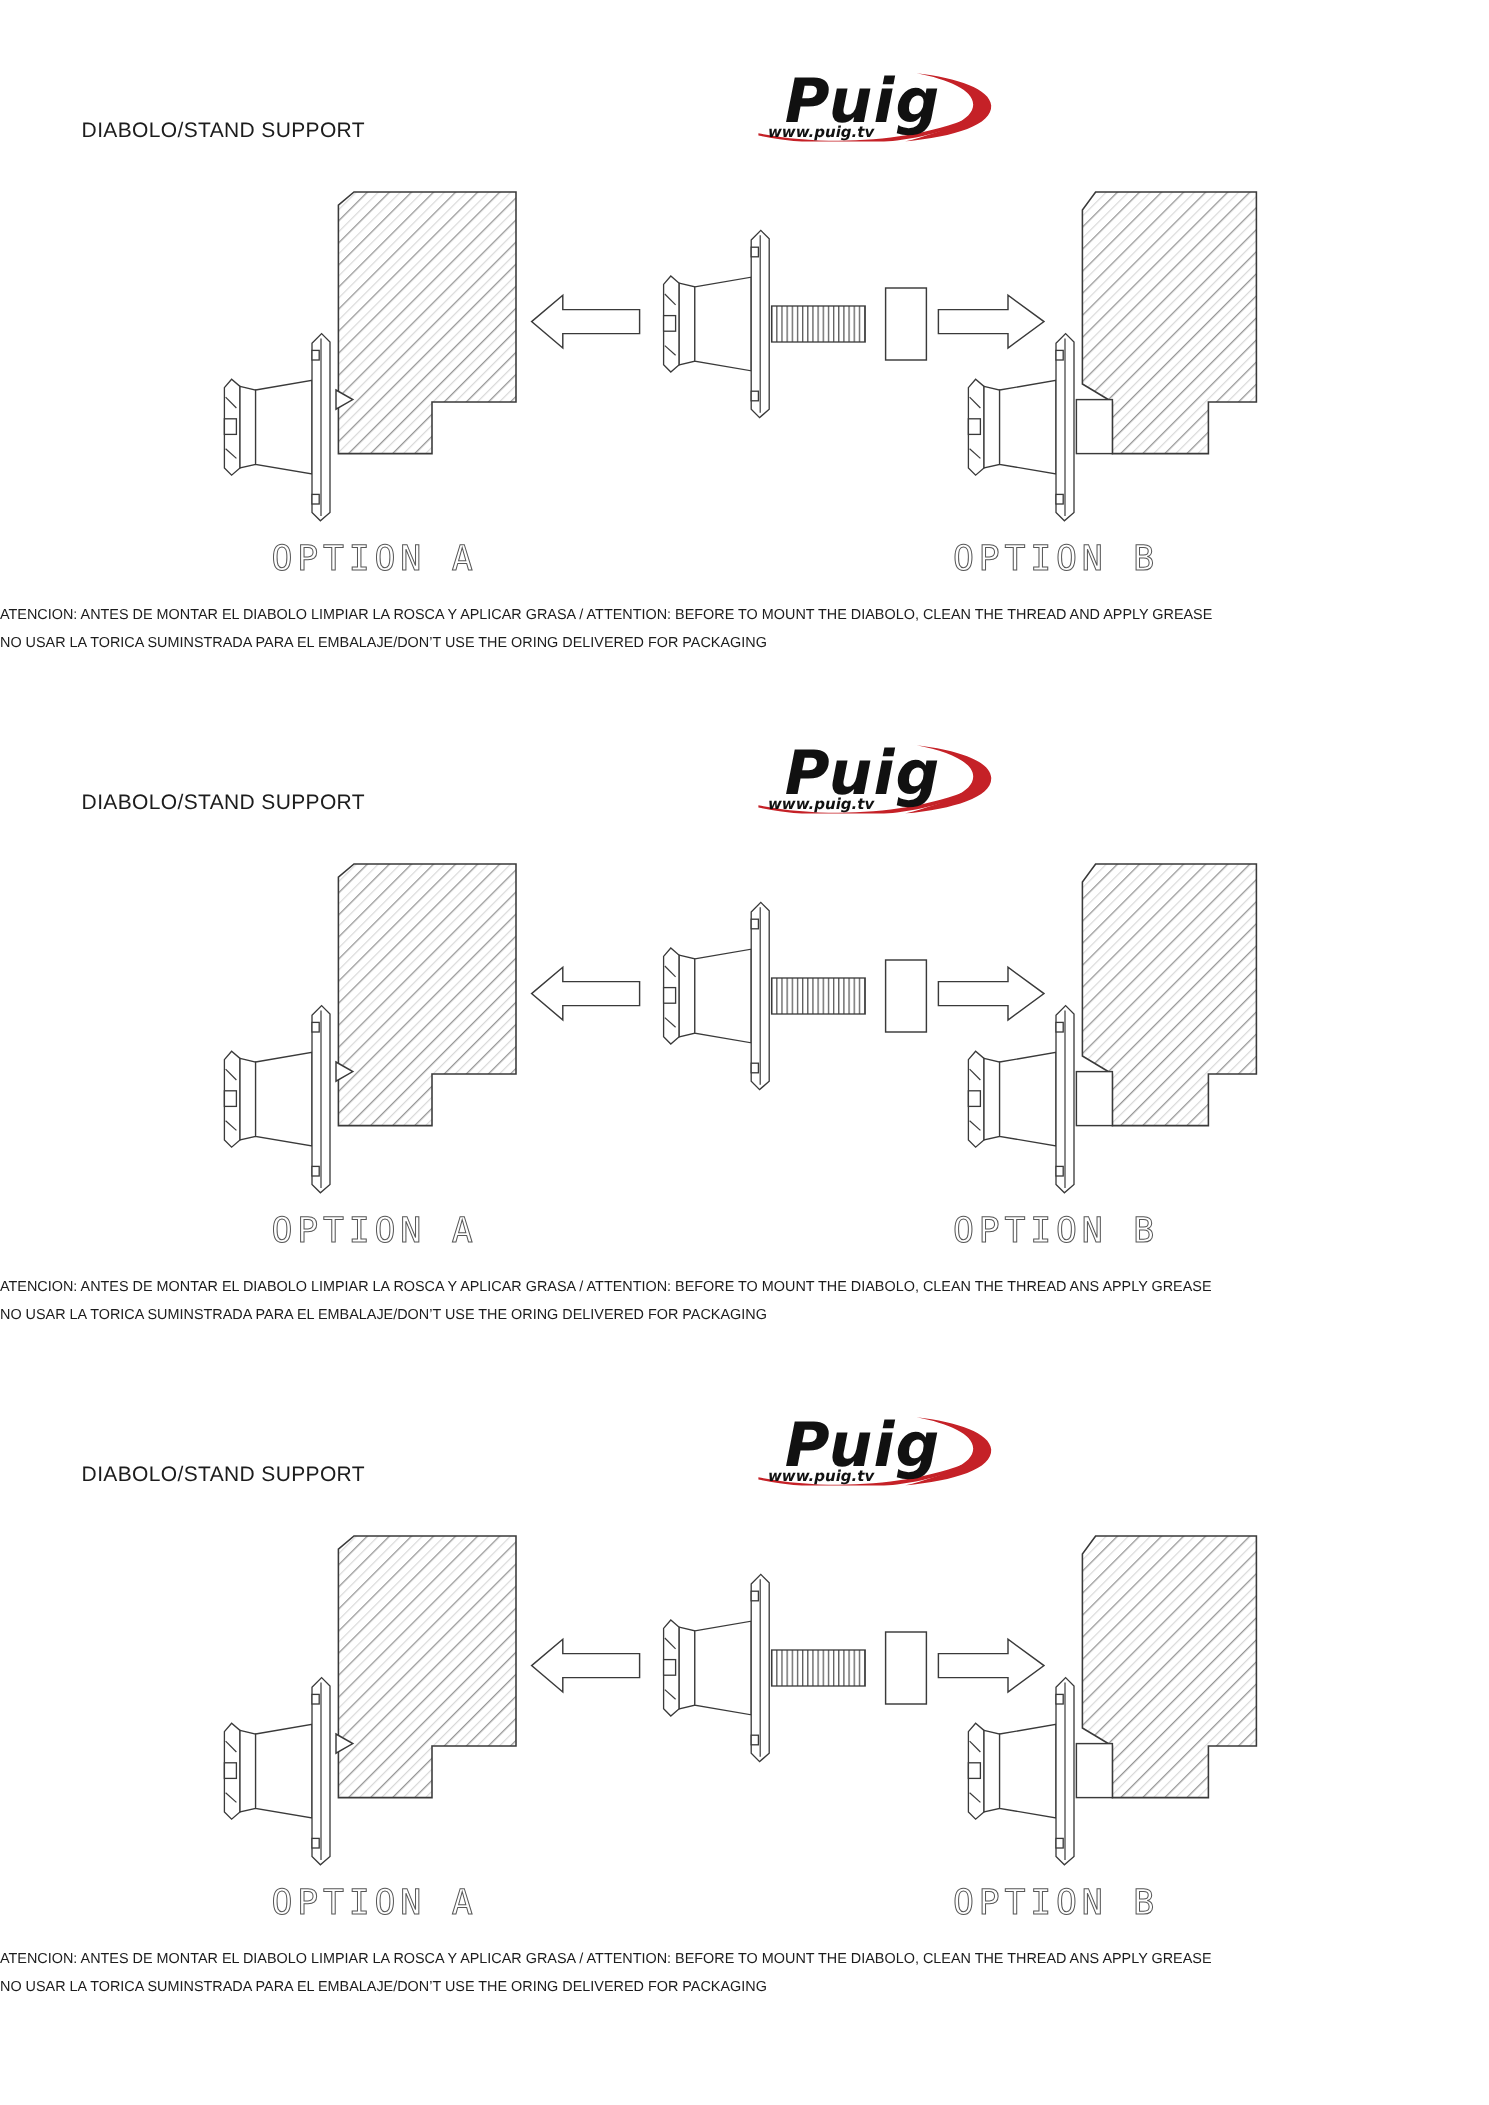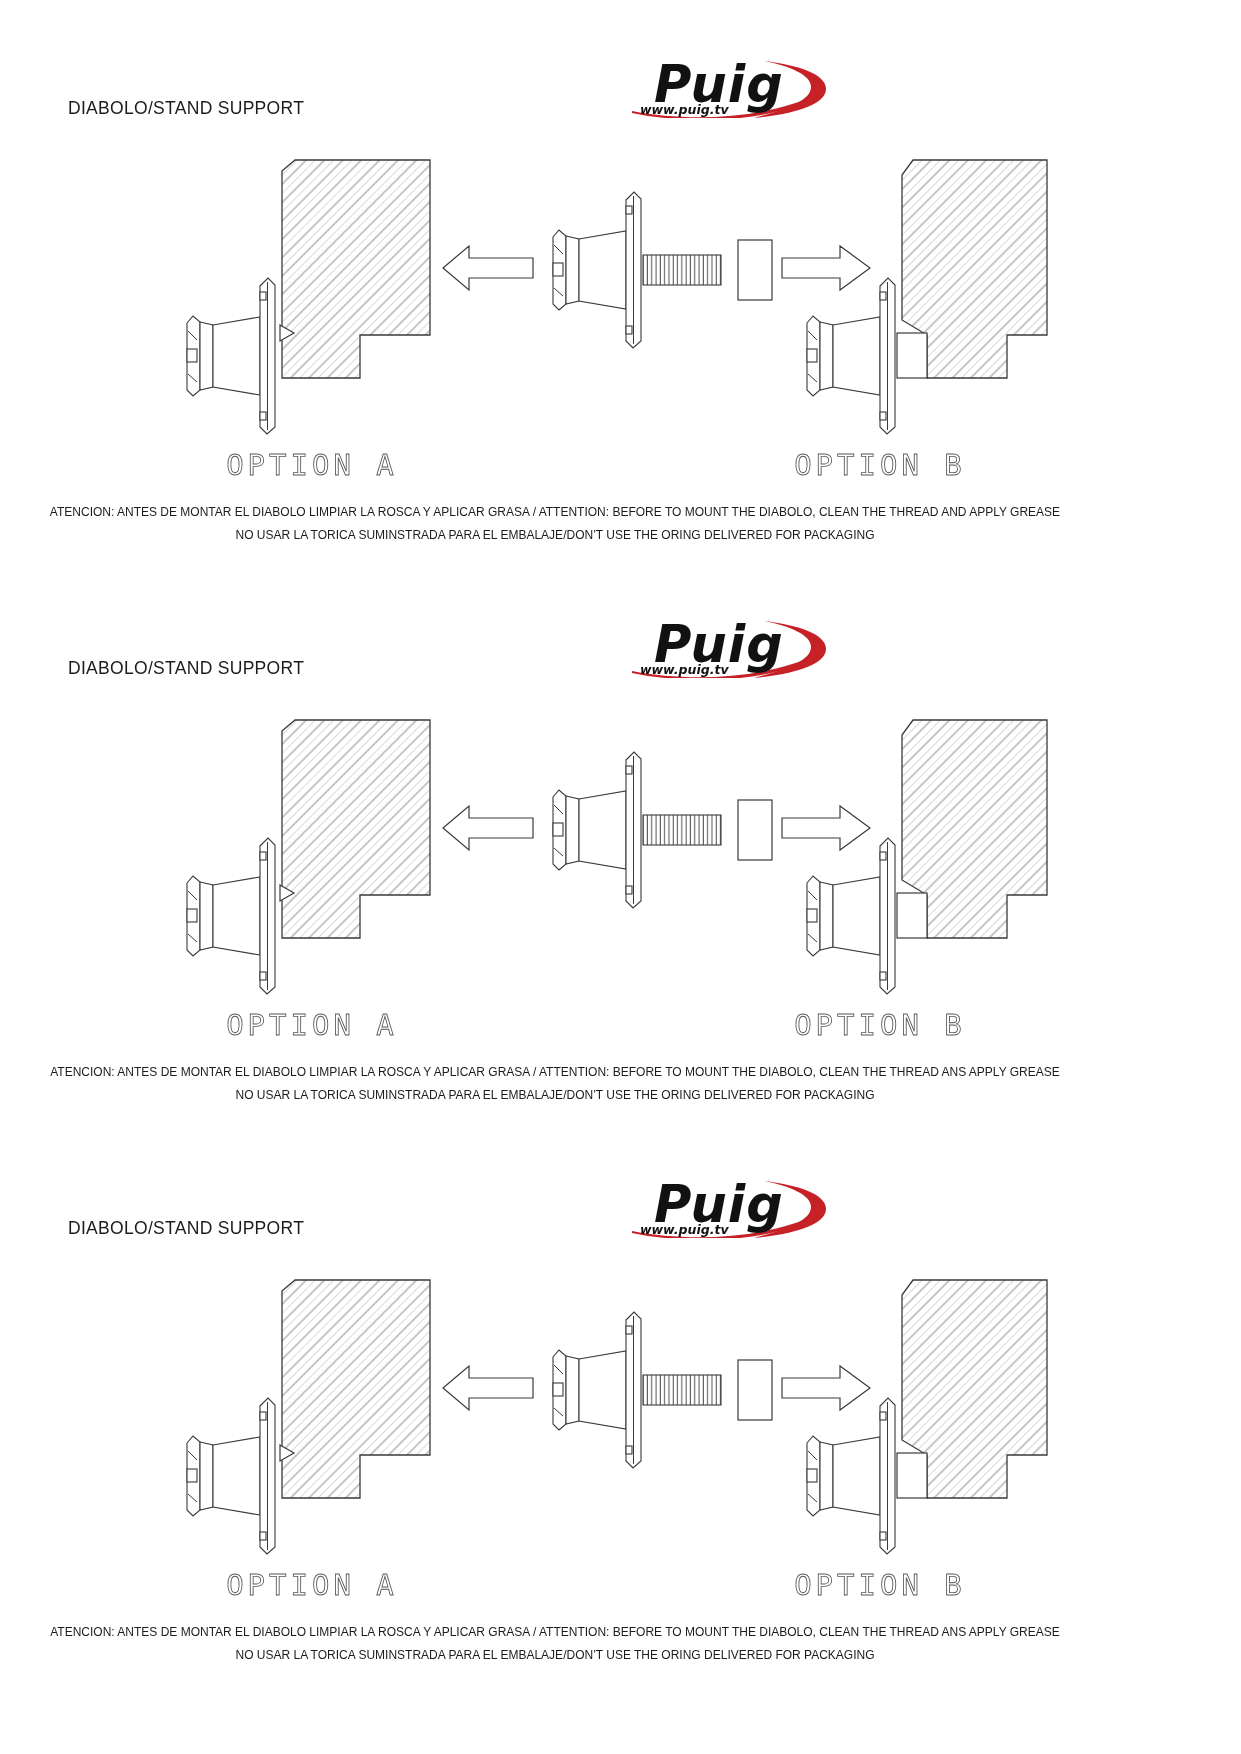--- a/index.html
+++ b/index.html
@@ -23,21 +23,21 @@
   .blk { fill:url(#hatch); stroke:#3a3a3a; stroke-width:1.3; }
   .wht { fill:#ffffff; stroke:#3a3a3a; stroke-width:1.2; }
   .threads { fill:url(#threads); stroke:#3a3a3a; stroke-width:1.1; }
   .spoolpart { fill:#ffffff; stroke:#3a3a3a; stroke-width:1.1; }
   .spoolline { fill:none; stroke:#3a3a3a; stroke-width:1; }
   .opt {
     font-family:"DejaVu Sans Mono", monospace; font-size:29px; letter-spacing:4px;
     fill:none; stroke:#575757; stroke-width:0.85;
   }
   .warn {
-    position:absolute; left:0; width:1110px; text-align:center;
+    position:absolute; left:0; width:1110px; text-align:left;
     font-size:12px; color:#1c1c1c; white-space:nowrap;
   }
   .warn1 { top:505px; }
   .warn2 { top:528px; }
 </style>
 </head>
 <body>
 
 <div id="page">
   <section class="sheet-section" style="top: 0px;">

